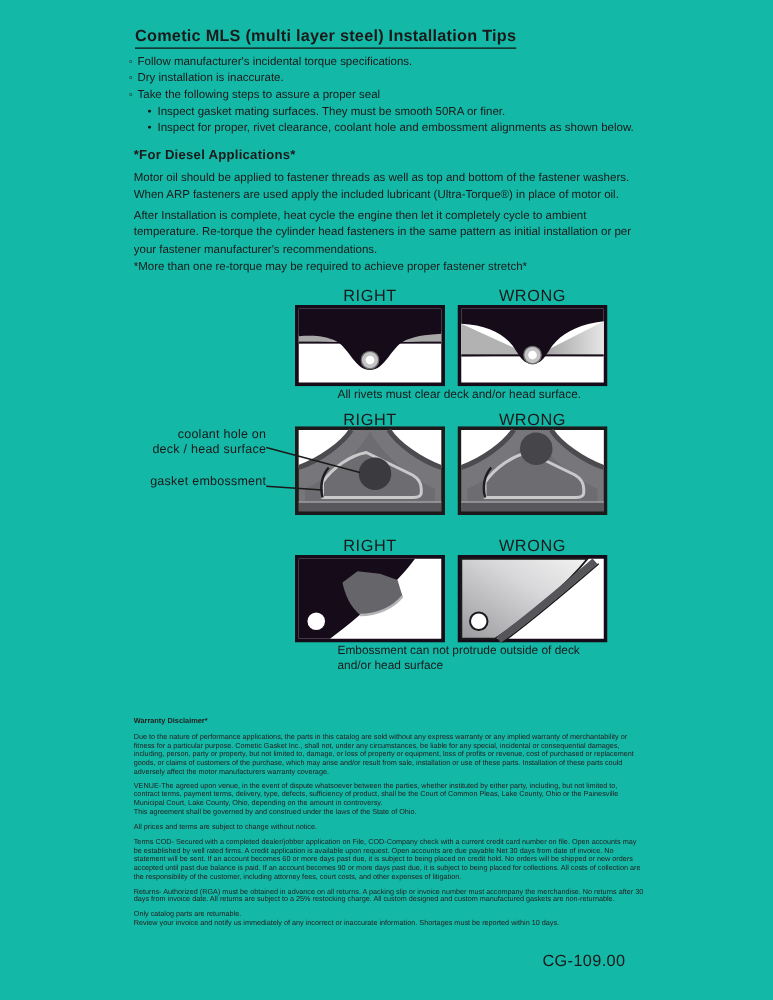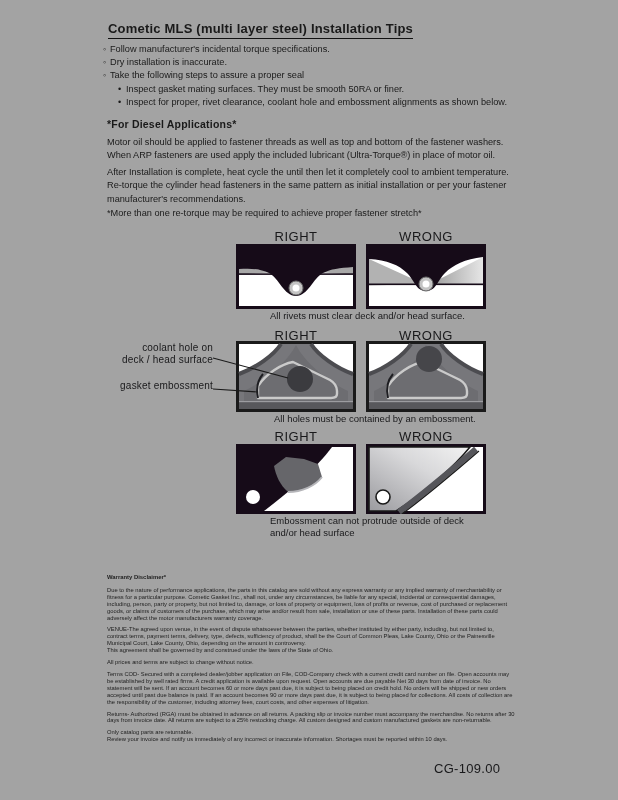--- a/index.html
+++ b/index.html
@@ -1,18 +1,18 @@
 <!DOCTYPE html>
 <html><head>
 <meta charset="utf-8">
 <style>
   * { margin:0; padding:0; box-sizing:border-box; }
   html,body { background:#ffffff; }
   body { font-family:"Liberation Sans", sans-serif; color:#1a1a1a; }
-  .page { position:relative; width:618px; height:800px; background:#a3a3a3; overflow:hidden; }
+  .page { position:relative; width:618px; height:800px; background:#14b8a6; overflow:hidden; }
 
   .title {
     position:absolute; left:108px; top:21px;
     font-size:13px; font-weight:bold; letter-spacing:0.2px;
     border-bottom:1.6px solid #111; padding-bottom:2px; display:inline-block;
   }
 
   .bullets { position:absolute; left:103px; top:43px; width:430px; font-size:9.2px; }
   .bullet-row { display:flex; line-height:13.2px; }
   .bullet-row .glyph { width:7px; flex:0 0 7px; text-align:left; }
@@ -69,21 +69,21 @@
       <span>Inspect gasket mating surfaces.  They must be smooth 50RA or finer.</span>
     </div>
     <div class="bullet-row sub">
       <span class="glyph">•</span>
       <span>Inspect for proper, rivet clearance, coolant hole and embossment alignments as shown below.</span>
     </div>
   </div>
 
   <h2 class="section-heading">*For Diesel Applications*</h2>
   <p class="body-para para-1">Motor oil should be applied to fastener threads as well as top and bottom of the fastener washers. When ARP fasteners are used apply the included lubricant (Ultra-Torque®) in place of motor oil.</p>
-  <p class="body-para para-2">After Installation is complete, heat cycle the until then let it completely cool to ambient temperature. Re-torque the cylinder head fasteners in the same pattern as initial installation or per your fastener manufacturer's recommendations.</p>
+  <p class="body-para para-2">After Installation is complete, heat cycle the engine then let it completely cycle to ambient temperature. Re-torque the cylinder head fasteners in the same pattern as initial installation or per your fastener manufacturer's recommendations.</p>
   <p class="body-para para-3">*More than one re-torque may be required to achieve proper fastener stretch*</p>
 
   <div class="fig-label" style="left:236px; top:229px;">RIGHT</div>
   <div class="fig-label" style="left:366px; top:229px;">WRONG</div>
 
   <div class="fig-panel" style="left:236px; top:244px;">
     <svg width="120" height="65" viewBox="0 0 120 65">
       <rect x="1.5" y="1.5" width="117" height="62" fill="#ffffff" stroke="#160b18" stroke-width="3"></rect>
       <path d="M3,23 L42,28 L3,30.5 Z" fill="#a8a8a8"></path>
       <path d="M117,21 L80,28 L117,30.5 Z" fill="#a8a8a8"></path>
@@ -150,21 +150,20 @@
       <path d="M22,57 C20,48 21,40 27,33" fill="none" stroke="#1e1e22" stroke-width="2"></path>
       <circle cx="63" cy="18" r="13" fill="#46464a"></circle>
     </svg>
   </div>
 
   <svg class="leader-overlay" viewBox="0 0 120 70">
     <path d="M13,18 L88,38" stroke="#1a1a1a" stroke-width="1.1" fill="none"></path>
     <path d="M13,49 L58,52" stroke="#1a1a1a" stroke-width="1.1" fill="none"></path>
   </svg>
 
-  <div class="fig-caption" style="left:241px; top:413px;">All holes must be contained by an embossment.</div>
 
   <div class="fig-label" style="left:236px; top:429px;">RIGHT</div>
   <div class="fig-label" style="left:366px; top:429px;">WRONG</div>
 
   <div class="fig-panel" style="left:236px; top:444px;">
     <svg width="120" height="70" viewBox="0 0 120 70">
       <rect x="1.5" y="1.5" width="117" height="67" fill="#ffffff" stroke="#160b18" stroke-width="3"></rect>
       <path d="M3,3 H96 C82,22 56,46 28,67 L3,67 Z" fill="#160b18"></path>
       <path d="M38,22 L50,13 L68,15 L82,20 L86,33 C79,42 66,48 52,48 C44,41 40,32 38,22 Z" fill="#66666a"></path>
       <path d="M86,33 C79,42 66,48 52,48" fill="none" stroke="#b5b5b9" stroke-width="2"></path>

